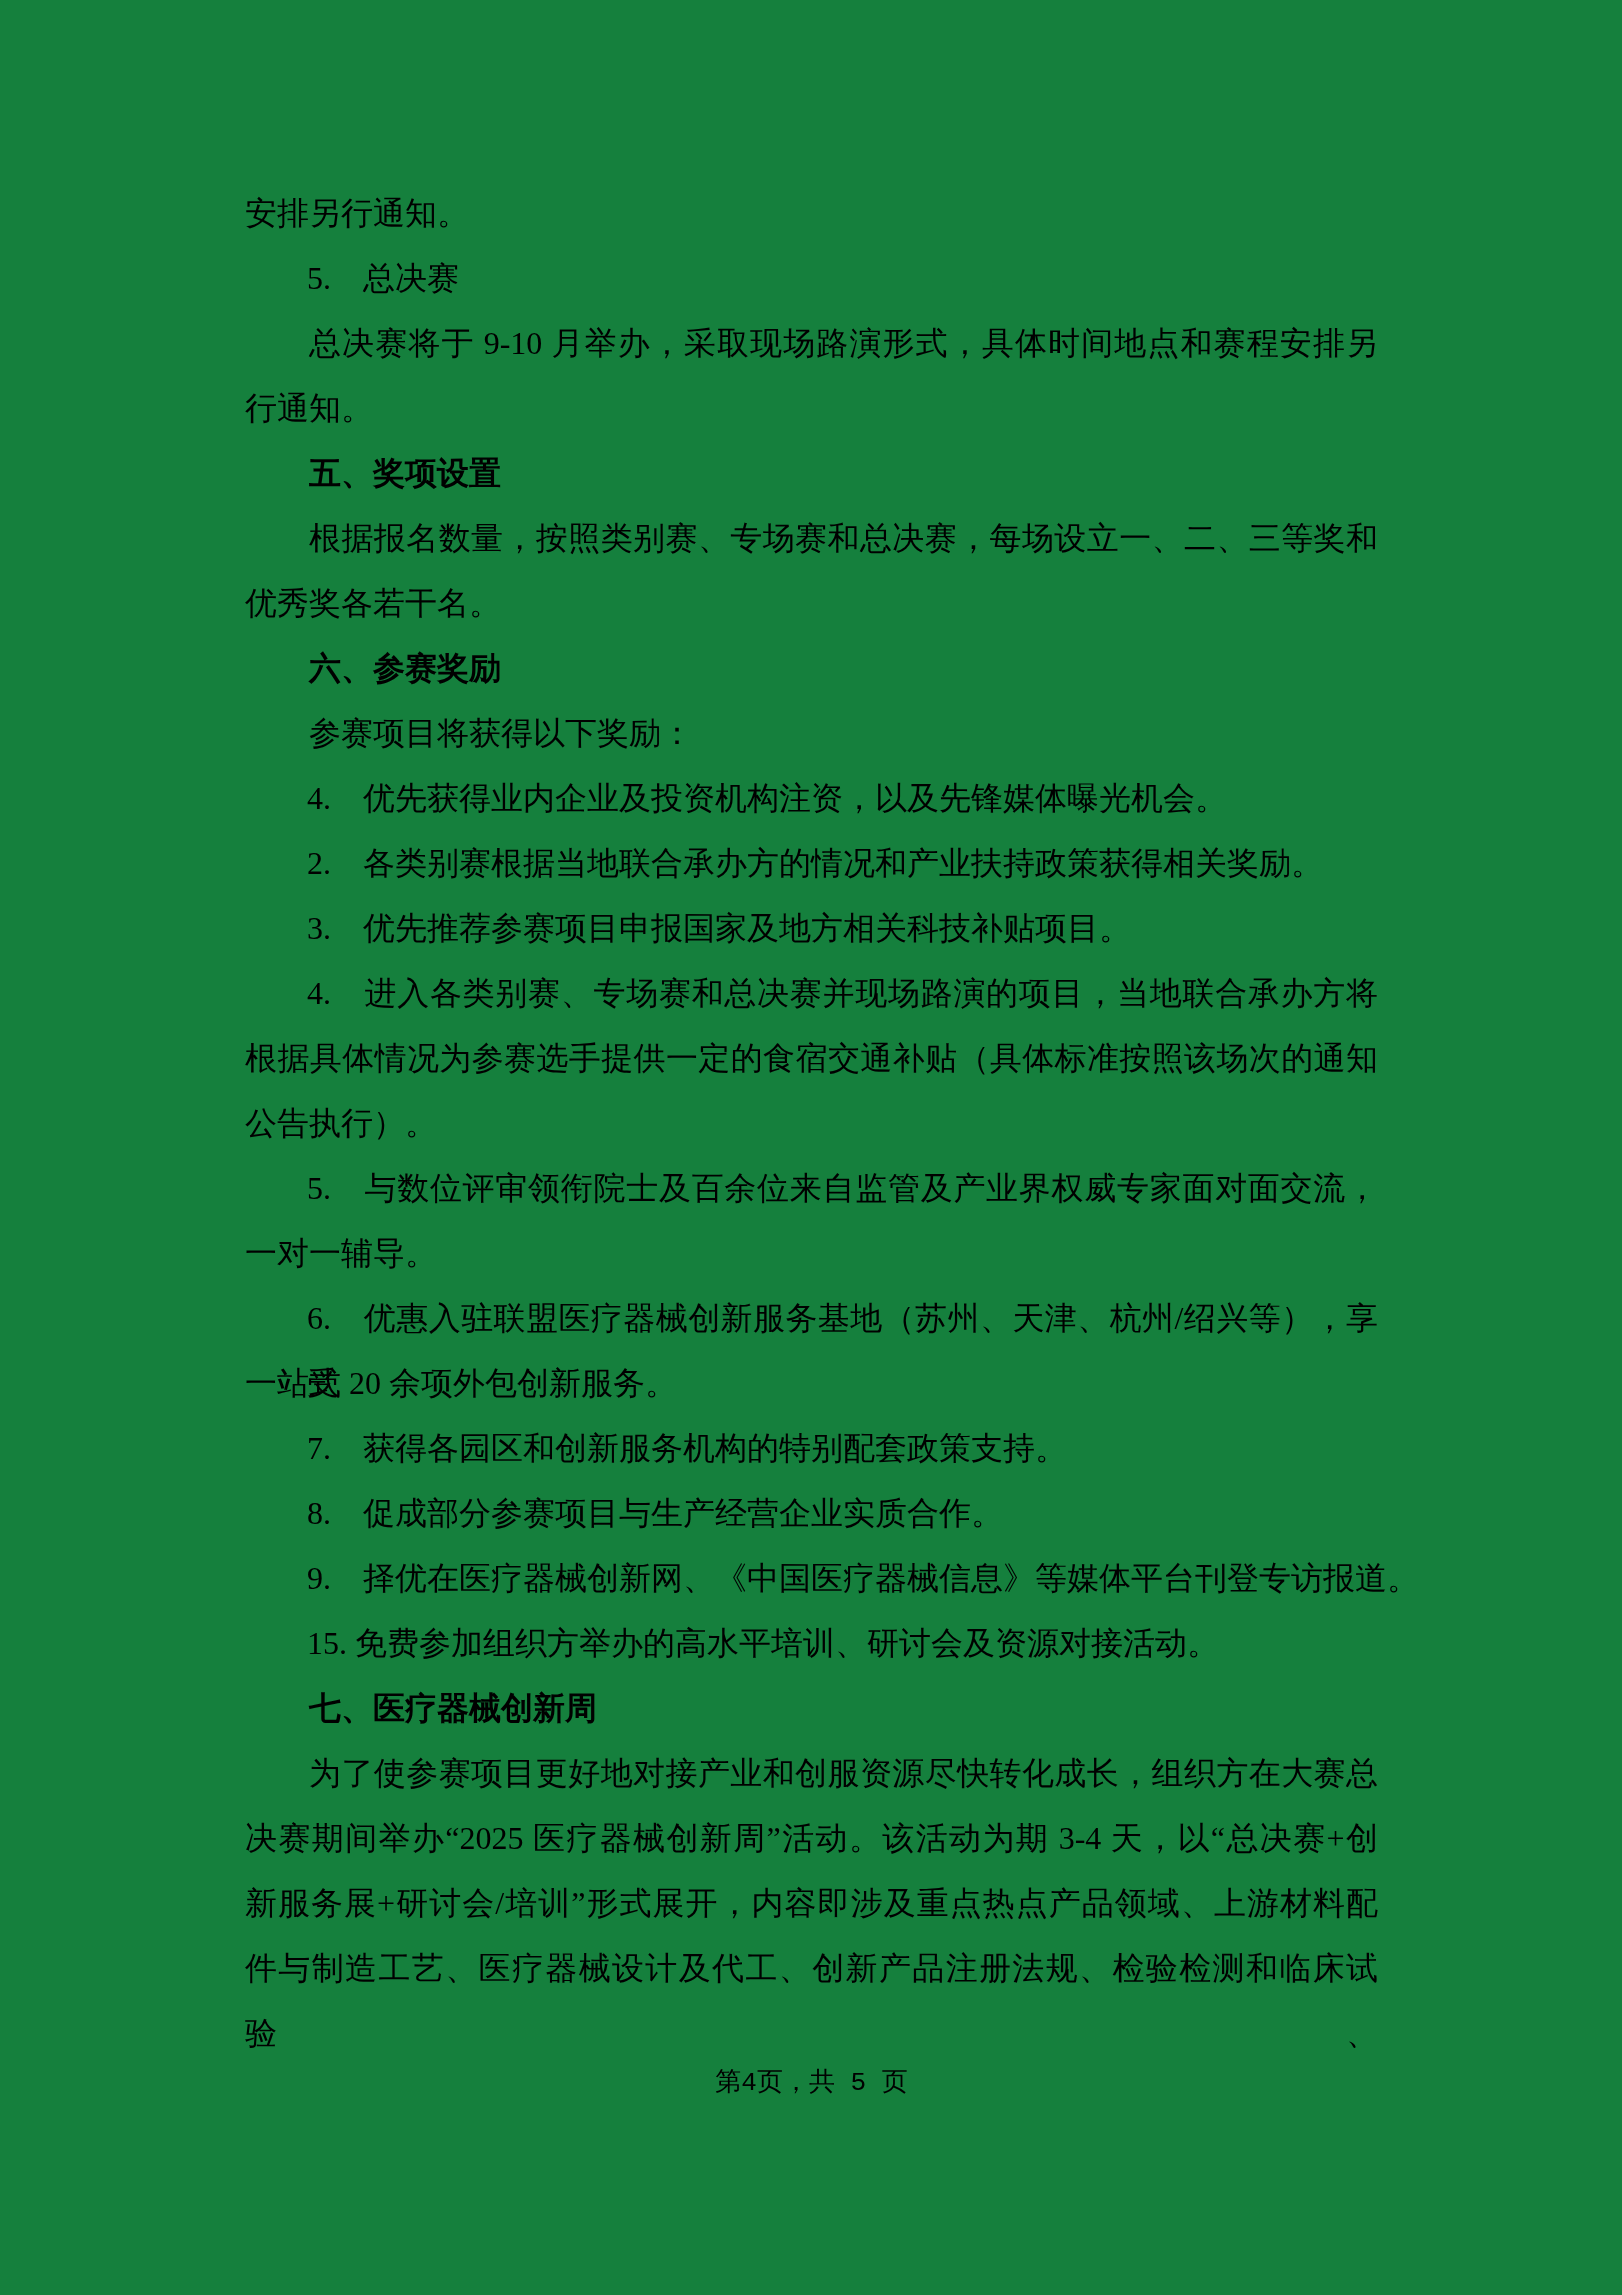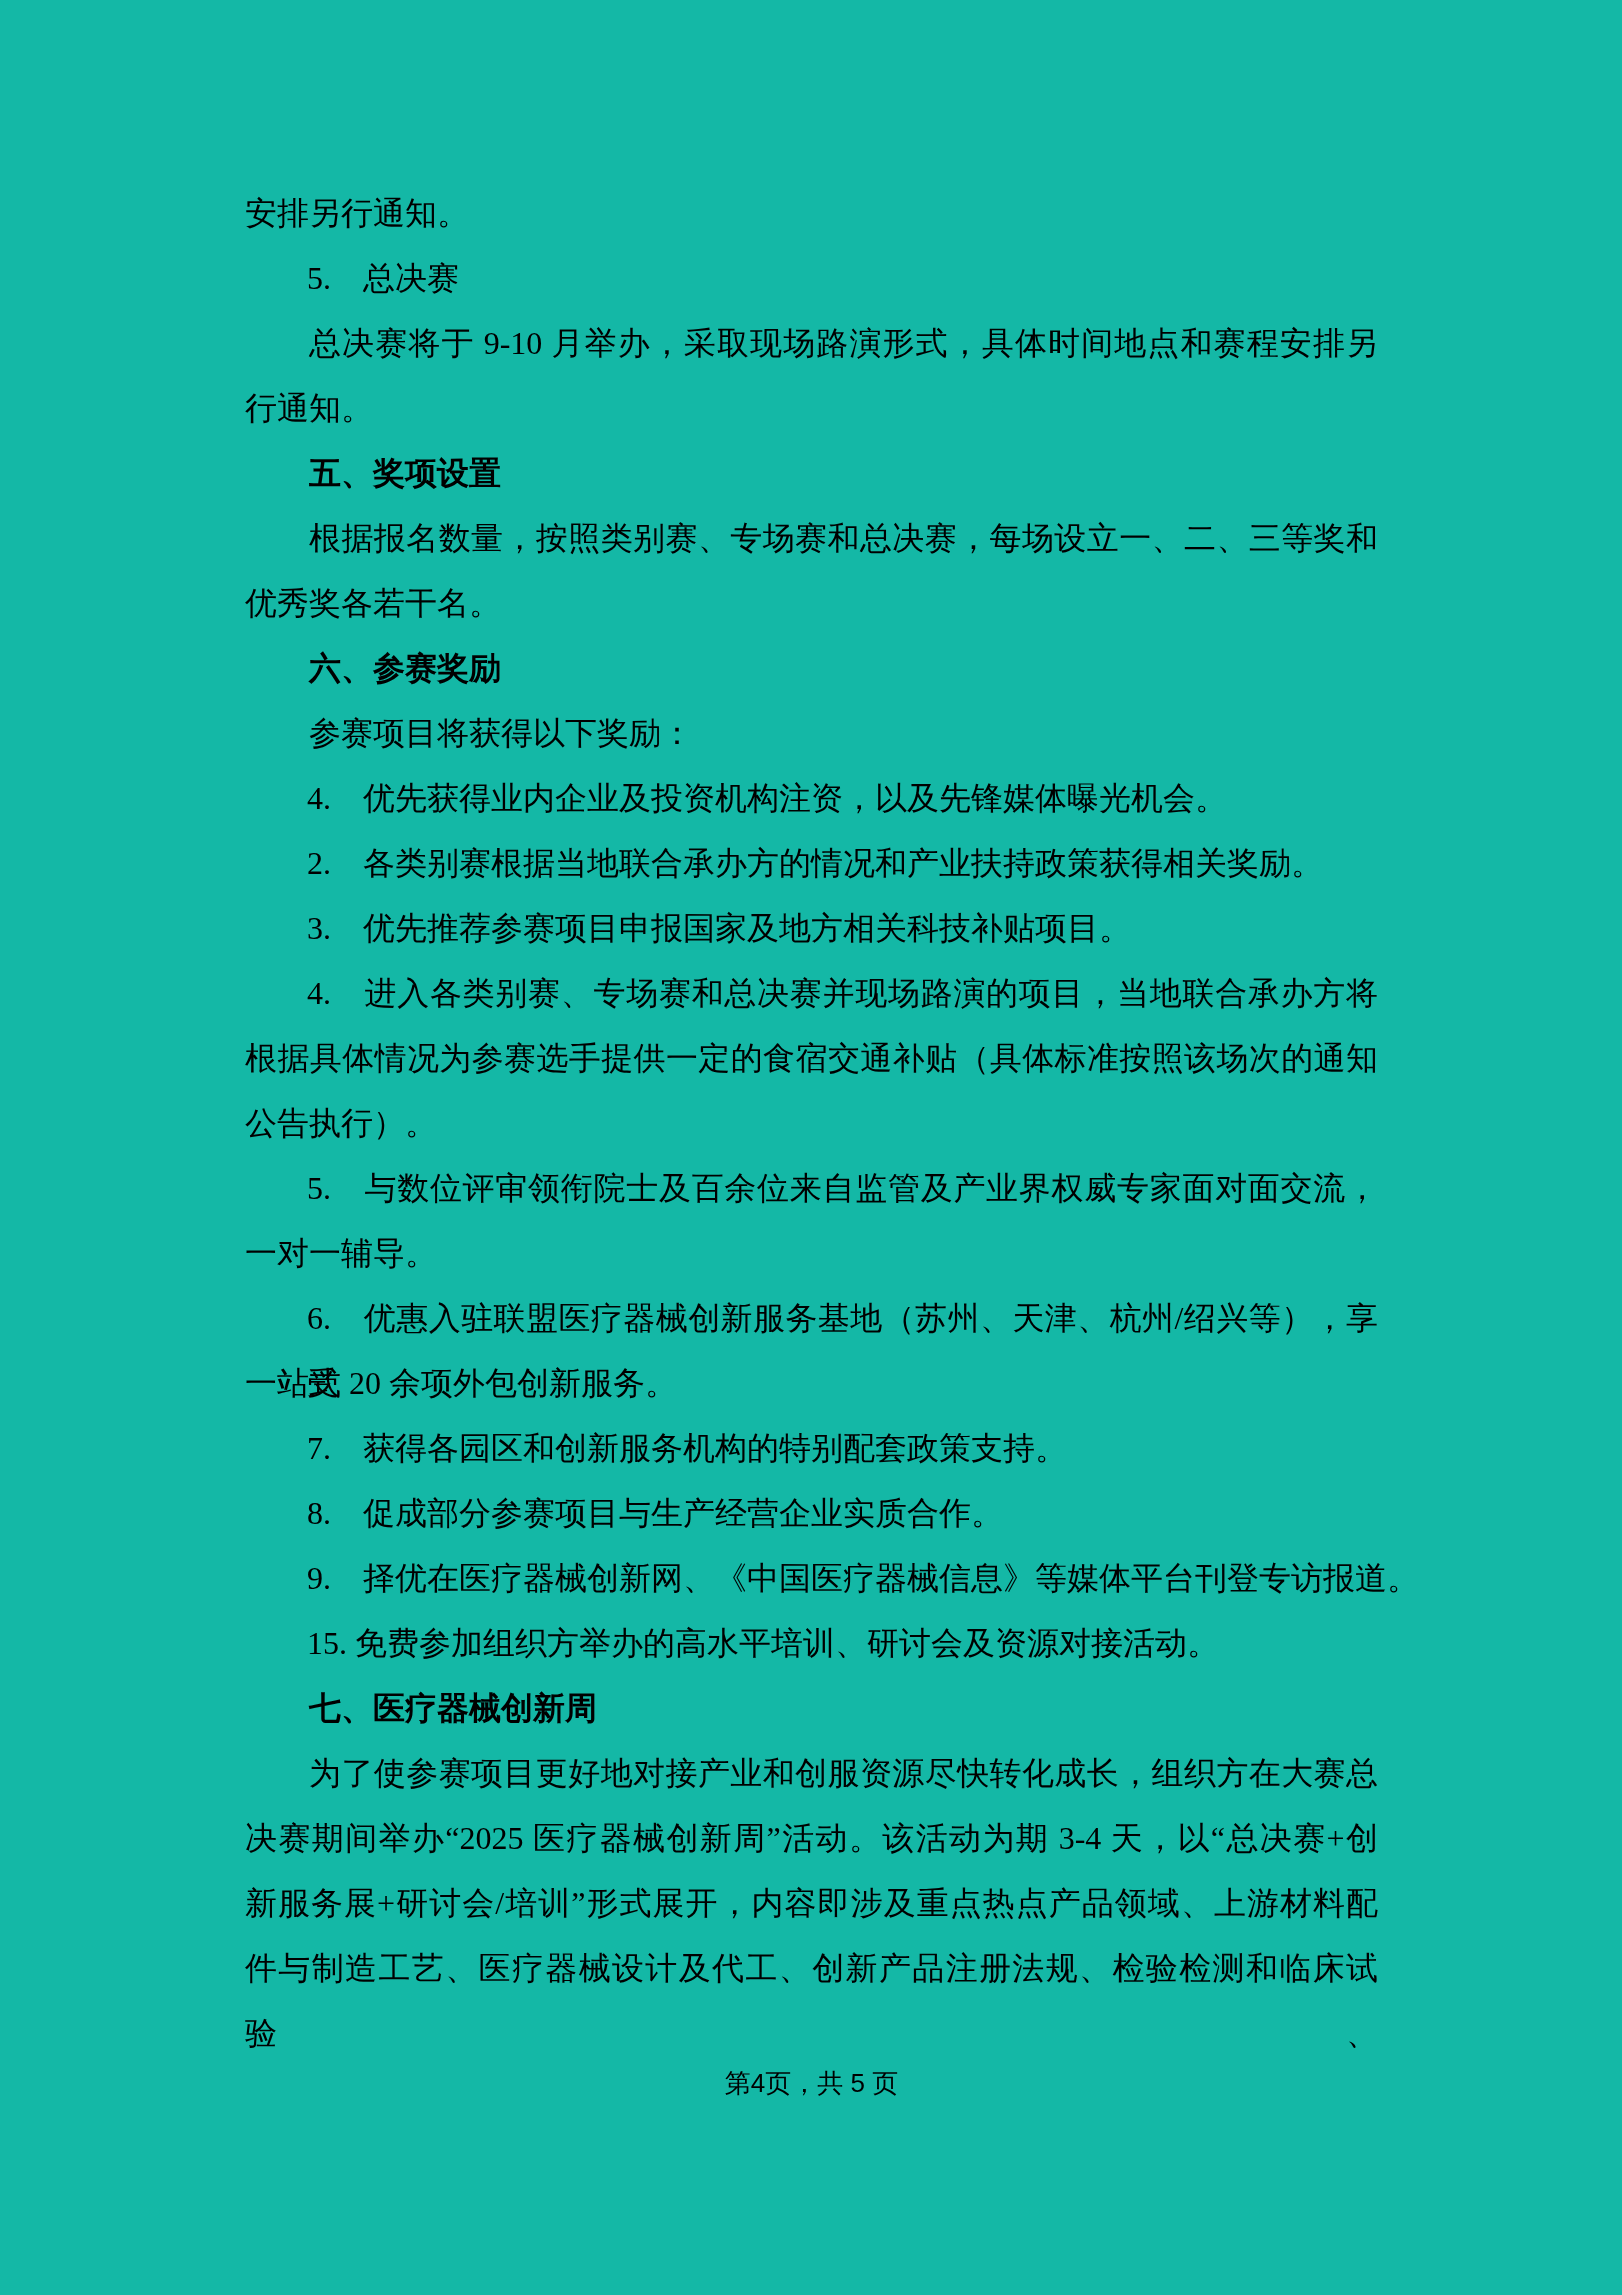--- a/index.html
+++ b/index.html
@@ -1,20 +1,20 @@
 <!DOCTYPE html>
 <html lang="zh" style="font-size:10.5px"><head>
 <meta charset="utf-8">
 <style>
   html,body{margin:0;padding:0;background:#ffffff;}
   .page{
     position:relative;
     width:1623px;
     height:2295px;
-    background:#14b8a6;
+    background:#15803d;
     overflow:hidden;
     color:#000000;
     font-family:"Liberation Serif","DejaVu Serif",serif;
   }
   .content{
     position:absolute;
     left:245px;
     right:245px;
     top:181px;
   }
@@ -44,21 +44,21 @@
   .footer{
     position:absolute;
     left:0;
     right:0;
     top:2060px;
     height:46px;
     line-height:46px;
     text-align:center;
     font-size:26px;
     color:#000000;
-    font-family:Liberation Sans, sans-serif;
+    font-family:Liberation Mono, monospace;
   }
 </style>
 </head>
 <body>
 
 <div class="page">
   <div class="content">
     <div class="ln">安排另行通知。</div>
     <div class="ln li">5.　总决赛</div>
     <div class="ln ind just">总决赛将于 9-10 月举办，采取现场路演形式，具体时间地点和赛程安排另</div>

